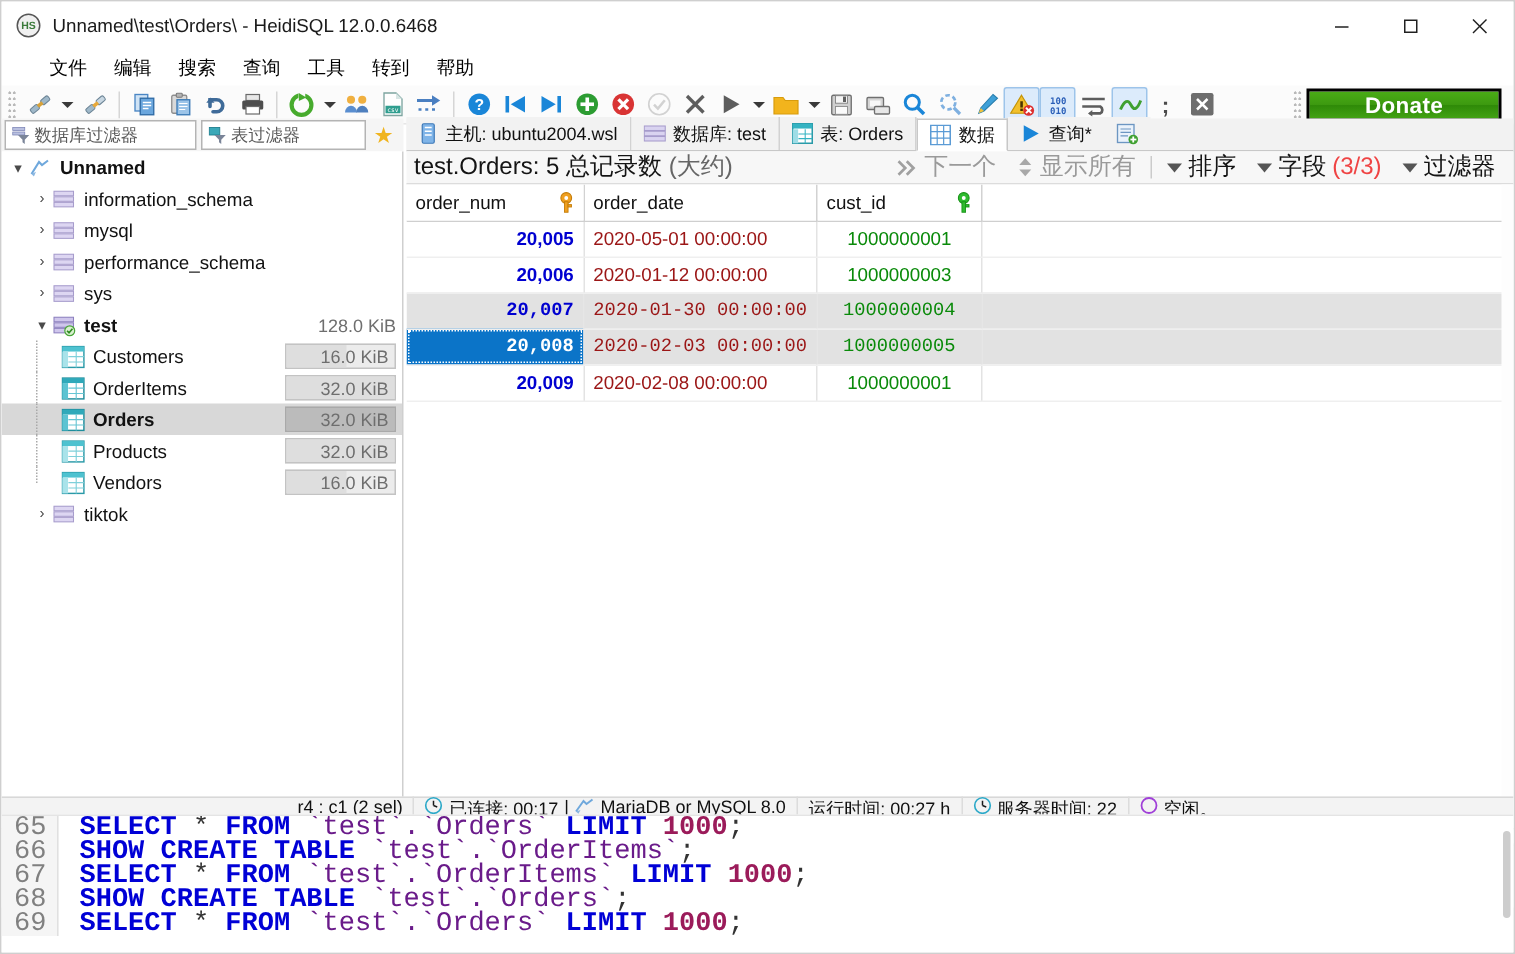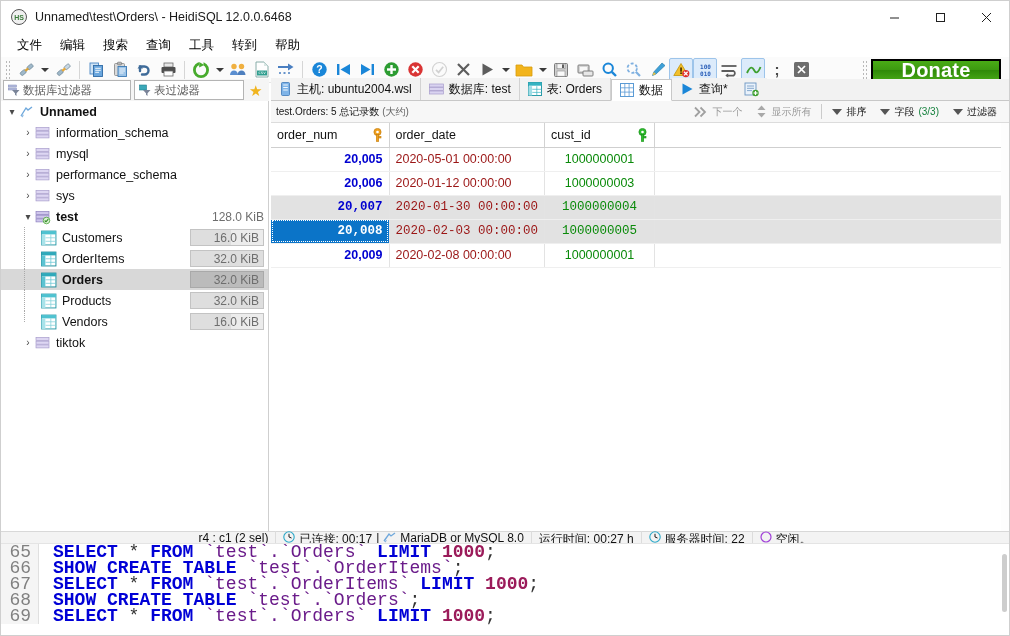--- a/index.html
+++ b/index.html
@@ -57,21 +57,21 @@
     display: flex; align-items: center; justify-content: center;
     font-size: 13px;
     color: #202020;
   }
 
   
   .menubar {
     height: 24px;
     display: flex;
     align-items: center;
-    padding-left: 8px;
+    padding-left: 24px;
     background: #ffffff;
     gap: 2px;
   }
   .menuitem {
     padding: 2px 8px;
     font-size: 12.5px;
     color: #000;
     white-space: nowrap;
   }
 
@@ -125,21 +125,21 @@
     position: absolute;
     right: 8px; top: 2px;
     display: flex; align-items: center;
   }
   .donate {
     width: 130px; height: 22px;
     background: linear-gradient(to bottom, #4aac16 0%, #3d9a10 48%, #2f8a08 52%, #43a314 100%);
     border: 2px solid #000;
     color: #ffffff;
     font-weight: bold;
-    font-size: 20px;
+    font-size: 15px;
     display: flex; align-items: center; justify-content: center;
     letter-spacing: 0.2px;
   }
 
   
   .filterrow {
     position: absolute;
     left: 0; top: 78px;
     width: 268px; height: 22px;
     display: flex;
@@ -267,21 +267,21 @@
     left: 270px; top: 100px;
     right: 0; bottom: 30px;
     background: #ffffff;
   }
   .gridtoolbar {
     height: 22px;
     display: flex; align-items: center;
     background: #f7f7f7;
     border-bottom: 1px solid #dcdcdc;
     padding: 0 5px;
-    font-size: 10px;
+    font-size: 16px;
     gap: 0;
   }
   .gt-info { color: #141414; white-space: nowrap; }
   .gt-info .dim { color: #666; }
   .gt-item {
     display: flex; align-items: center; gap: 4px;
     padding: 0 7px;
     color: #141414;
     white-space: nowrap;
     justify-content: flex-end;
@@ -979,21 +979,21 @@
         <span>显示所有</span>
       </div>
       <div class="gt-sep"></div>
       <div class="gt-item">
         <div class="tri-dn"></div>
         <span>排序</span>
       </div>
       <div class="gt-item">
         <div class="tri-dn"></div>
         <span>字段</span>
-        <span style="color:#15803d">(3/3)</span>
+        <span style="color:#ef4444">(3/3)</span>
       </div>
       <div class="gt-item">
         <div class="tri-dn"></div>
         <span>过滤器</span>
       </div>
     </div>
 
     <div class="gridwrap">
       <table class="dg">
         <colgroup>

